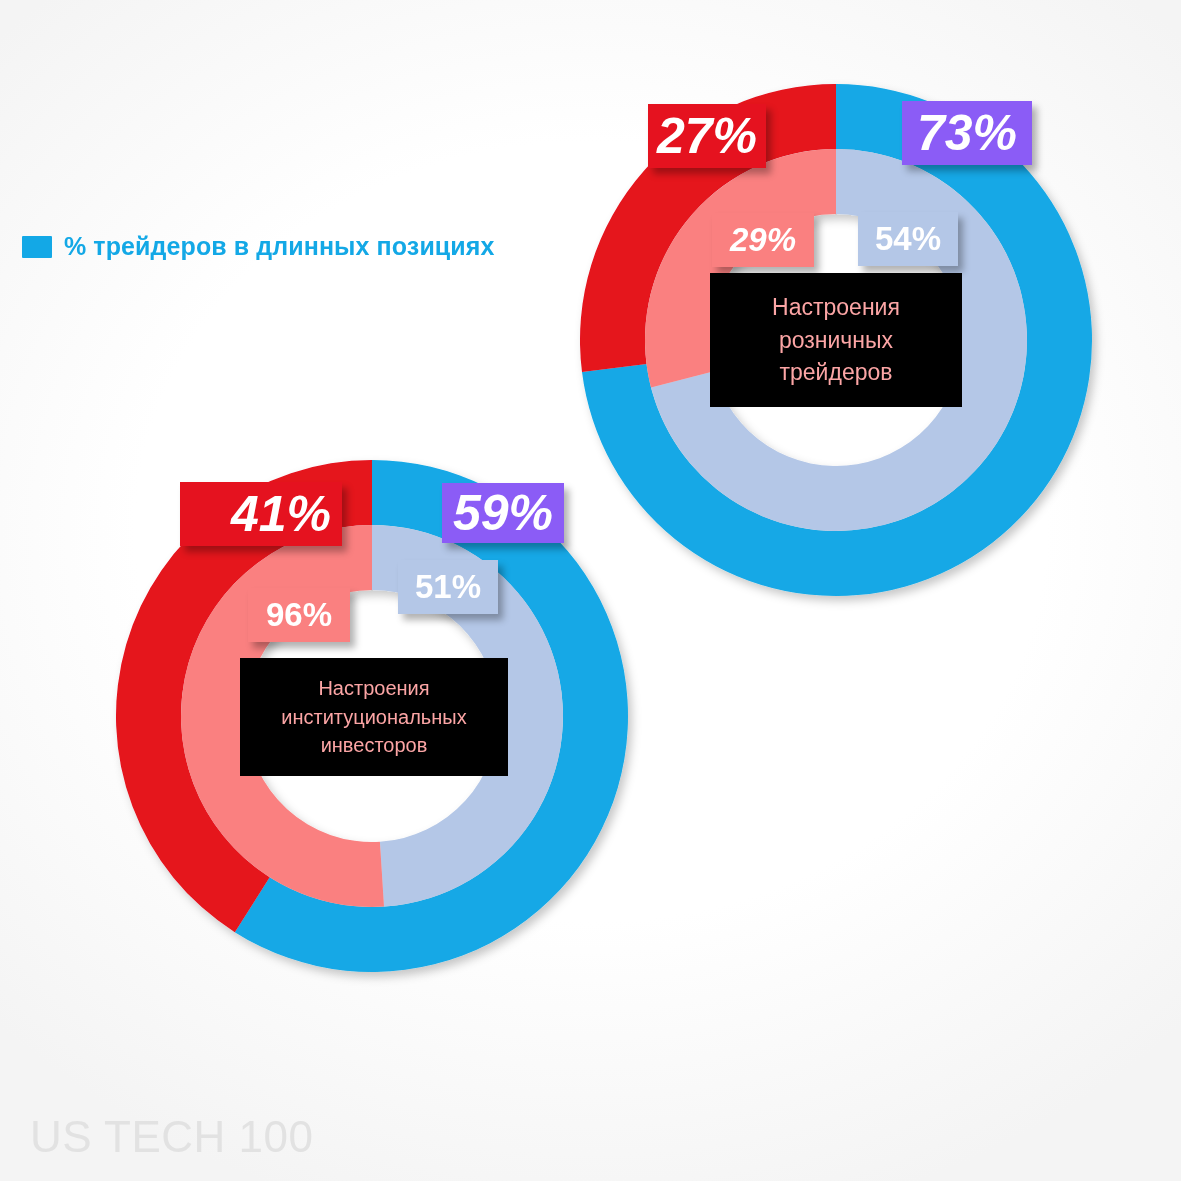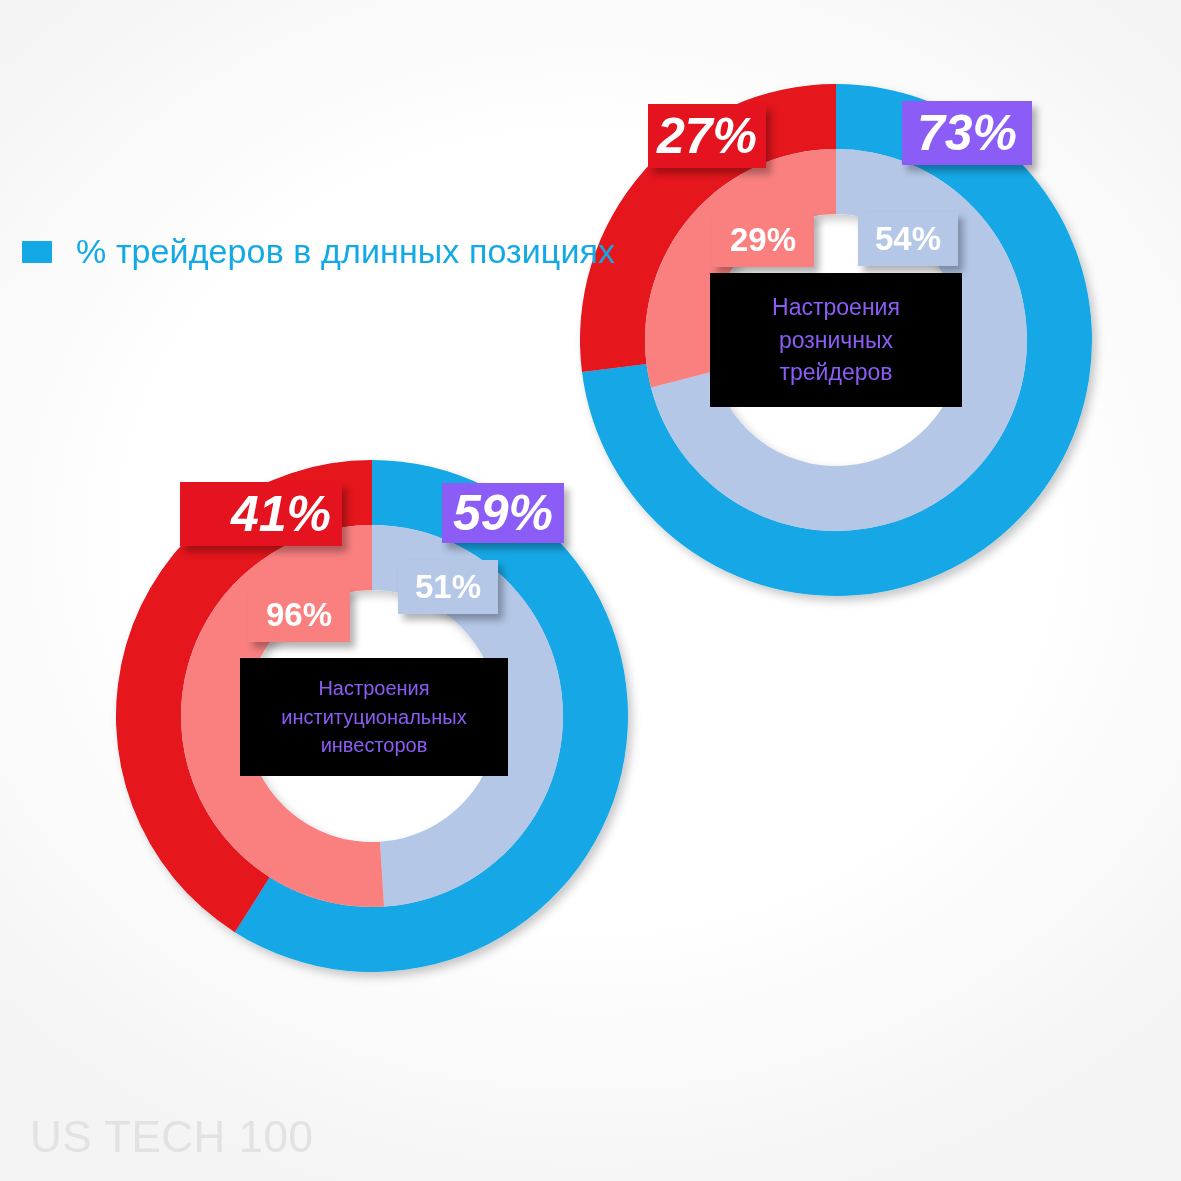--- a/index.html
+++ b/index.html
@@ -22,36 +22,36 @@
   #legend{
     position:absolute;left:22px;top:232px;z-index:40;
   }
   .legend-row{
     display:flex;align-items:center;margin-bottom:8px;
   }
   .legend-swatch{
     width:30px;height:22px;margin-right:12px;flex:none;border-radius:1px;
   }
   .legend-label{
-    font-size:34px;font-weight:400;letter-spacing:0.1px;white-space:nowrap;margin-left:12px;
+    font-size:25px;font-weight:700;letter-spacing:0.1px;white-space:nowrap;
   }
   .legend-long .legend-swatch{background:#13a8e6;}
   .legend-long .legend-label{color:#13a8e6;}
   .legend-short .legend-swatch{background:#e5121f;}
   .legend-short .legend-label{color:#e5121f;}
 
   
   .donut{position:absolute;z-index:10;}
   .donut svg{display:block;overflow:visible;}
 
   
   .center-box{
     position:absolute;
     background:#000000;
-    color:#8b5cf6;
+    color:#fca5a5;
     display:flex;flex-direction:column;align-items:center;justify-content:center;
     text-align:center;
     line-height:1.42;
     z-index:25;
     pointer-events:none;
   }
   .center-box span{display:block;white-space:nowrap;}
 
   
   .callout{
@@ -117,21 +117,21 @@
   <span>розничных</span>
   <span>трейдеров</span>
 </div>
 
 <div class="callout outer c-red" style="left:648px;top:104px;width:118px;height:64px;">
   <span>27%</span>
 </div>
 <div class="callout outer c-blue" style="left:902px;top:101px;width:130px;height:64px;">
   <span>73%</span>
 </div>
-<div class="callout inner c-lred" style="left:712px;top:213px;width:102px;height:54px;">
+<div class="callout inner c-lred" style="left:712px;top:213px;width:102px;height:54px;font-style:italic;">
   <span>29%</span>
 </div>
 <div class="callout inner c-lblue" style="left:858px;top:212px;width:100px;height:54px;">
   <span>54%</span>
 </div>
 
 <div class="donut" id="donut-inst" style="left:116px;top:460px;">
   <svg width="512" height="512" viewBox="0 0 512 512">
     <defs>
       <filter id="shadow-inst" x="-25%" y="-25%" width="160%" height="160%">

